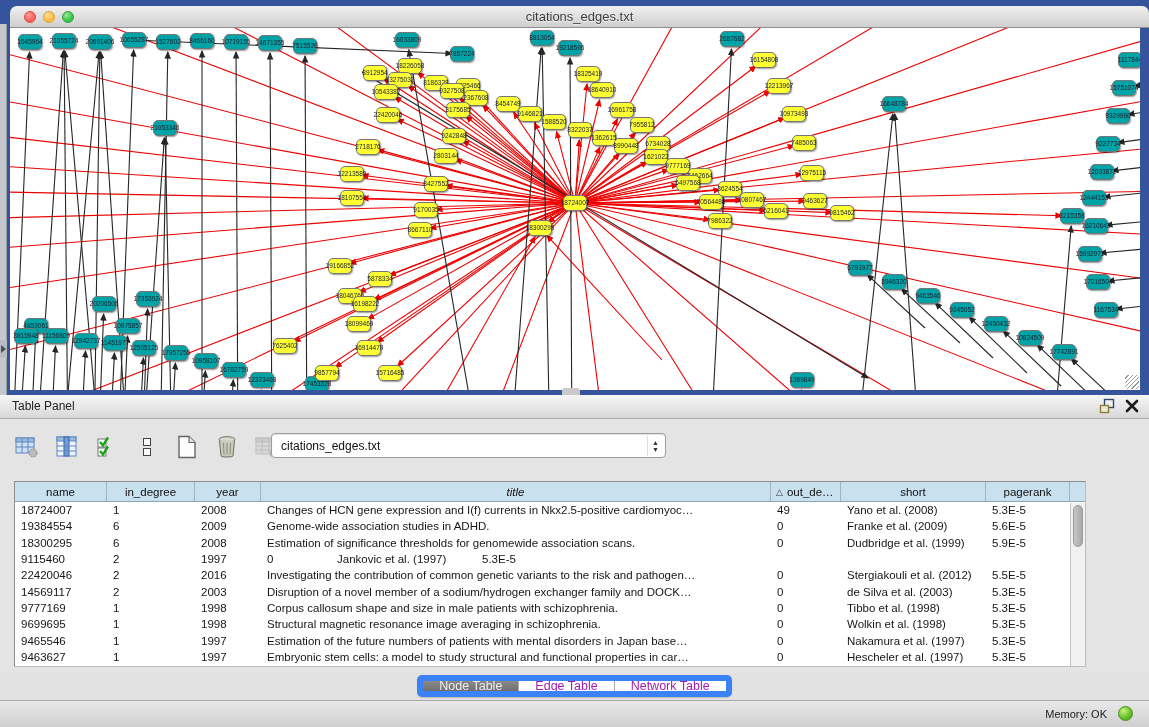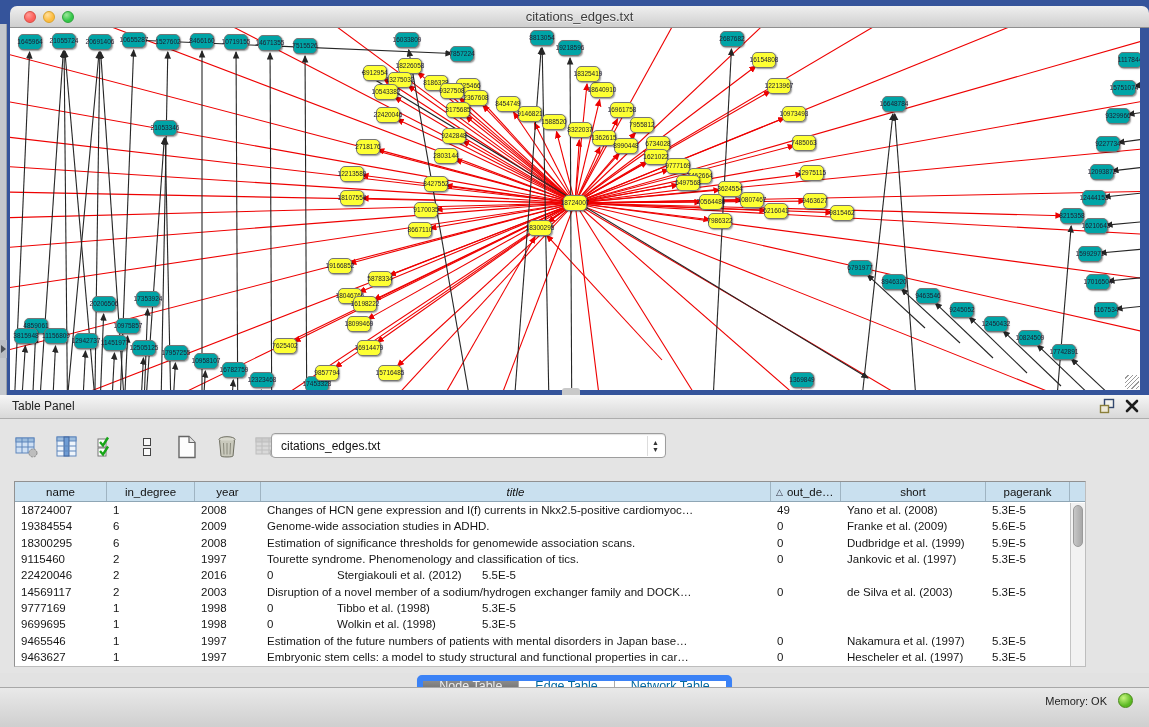--- a/index.html
+++ b/index.html
@@ -56,24 +56,24 @@
   .hcell.left{justify-content:flex-start;padding-left:5px;}
   .sort{font-size:9px;margin-right:4px;color:#334;}
   .trow{display:flex;height:16.3px;align-items:center;}
   .tcell{font-size:11.5px;color:#161616;padding-left:6px;white-space:nowrap;overflow:hidden;}
   .vscroll{position:absolute;right:0;top:21px;width:15px;height:165px;background:#f2f2f2;border-left:1px solid #c4c4c4;}
   .vthumb{position:absolute;left:2px;top:2px;width:10px;height:42px;border-radius:6px;
     background:linear-gradient(90deg,#c7c7c7,#a8a8a8);border:1px solid #9a9a9a;}
   .tabbar{position:absolute;left:0;right:0;top:256px;height:26px;display:flex;justify-content:center;}
   .segwrap{display:inline-flex;height:22px;border:6px solid #3b82f6;border-radius:5px;overflow:hidden;background:#fff;
     box-shadow:0 1px 1px rgba(0,0,0,.15);}
-  .seg{padding:3px 16px;font-size:12.5px;color:#0369a1;border-right:1px solid #aaa;display:flex;align-items:center;}
+  .seg{padding:3px 16px;font-size:12.5px;color:#a21caf;border-right:1px solid #aaa;display:flex;align-items:center;}
   .seg:last-child{border-right:none;}
   .seg.active{background:linear-gradient(#8b8b8b,#6f6f6f);color:#eee;}
-  .statusbar{position:absolute;left:0;bottom:0;width:100%;height:40px;background:linear-gradient(#e9e9e9,#cfcfcf);
+  .statusbar{position:absolute;left:0;bottom:0;width:100%;height:27px;background:linear-gradient(#e9e9e9,#cfcfcf);
     border-top:1px solid #a8a8a8;}
   .mem-label{position:absolute;right:42px;top:7px;font-size:11px;color:#222;}
   .mem-led{position:absolute;right:16px;top:5px;width:15px;height:15px;border-radius:50%;
     background:radial-gradient(circle at 35% 30%,#c6f57e,#59b821 65%);border:1px solid #4a8a1a;}
 </style>
 </head>
 <body>
 
 <div class="net-area">
   <div class="mac-window">
@@ -699,54 +699,56 @@
             <div class="tcell" style="width: 66px;">2008</div>
             <div class="tcell" style="width: 510px;">Estimation of significance thresholds for genomewide association scans.</div>
             <div class="tcell" style="width: 70px;">0</div>
             <div class="tcell" style="width: 145px;">Dudbridge et al. (1999)</div>
             <div class="tcell" style="width: 84px;">5.9E-5</div>
           </div>
           <div class="trow">
             <div class="tcell" style="width: 92px;">9115460</div>
             <div class="tcell" style="width: 88px;">2</div>
             <div class="tcell" style="width: 66px;">1997</div>
-            <div class="tcell" style="width: 510px;">Tourette syndrome. Phenomenology and classification of tics.</div>
             <div class="tcell" style="width: 70px;">0</div>
             <div class="tcell" style="width: 145px;">Jankovic et al. (1997)</div>
             <div class="tcell" style="width: 84px;">5.3E-5</div>
           </div>
           <div class="trow">
             <div class="tcell" style="width: 92px;">22420046</div>
             <div class="tcell" style="width: 88px;">2</div>
             <div class="tcell" style="width: 66px;">2016</div>
+            <div class="tcell" style="width: 510px;">Investigating the contribution of common genetic variants to the risk and pathogen…</div>
             <div class="tcell" style="width: 70px;">0</div>
             <div class="tcell" style="width: 145px;">Stergiakouli et al. (2012)</div>
             <div class="tcell" style="width: 84px;">5.5E-5</div>
           </div>
           <div class="trow">
             <div class="tcell" style="width: 92px;">14569117</div>
             <div class="tcell" style="width: 88px;">2</div>
             <div class="tcell" style="width: 66px;">2003</div>
             <div class="tcell" style="width: 510px;">Disruption of a novel member of a sodium/hydrogen exchanger family and DOCK…</div>
             <div class="tcell" style="width: 70px;">0</div>
             <div class="tcell" style="width: 145px;">de Silva et al. (2003)</div>
             <div class="tcell" style="width: 84px;">5.3E-5</div>
           </div>
           <div class="trow">
             <div class="tcell" style="width: 92px;">9777169</div>
             <div class="tcell" style="width: 88px;">1</div>
             <div class="tcell" style="width: 66px;">1998</div>
+            <div class="tcell" style="width: 510px;">Corpus callosum shape and size in male patients with schizophrenia.</div>
             <div class="tcell" style="width: 70px;">0</div>
             <div class="tcell" style="width: 145px;">Tibbo et al. (1998)</div>
             <div class="tcell" style="width: 84px;">5.3E-5</div>
           </div>
           <div class="trow">
             <div class="tcell" style="width: 92px;">9699695</div>
             <div class="tcell" style="width: 88px;">1</div>
             <div class="tcell" style="width: 66px;">1998</div>
+            <div class="tcell" style="width: 510px;">Structural magnetic resonance image averaging in schizophrenia.</div>
             <div class="tcell" style="width: 70px;">0</div>
             <div class="tcell" style="width: 145px;">Wolkin et al. (1998)</div>
             <div class="tcell" style="width: 84px;">5.3E-5</div>
           </div>
           <div class="trow">
             <div class="tcell" style="width: 92px;">9465546</div>
             <div class="tcell" style="width: 88px;">1</div>
             <div class="tcell" style="width: 66px;">1997</div>
             <div class="tcell" style="width: 510px;">Estimation of the future numbers of patients with mental disorders in Japan base…</div>
             <div class="tcell" style="width: 70px;">0</div>

